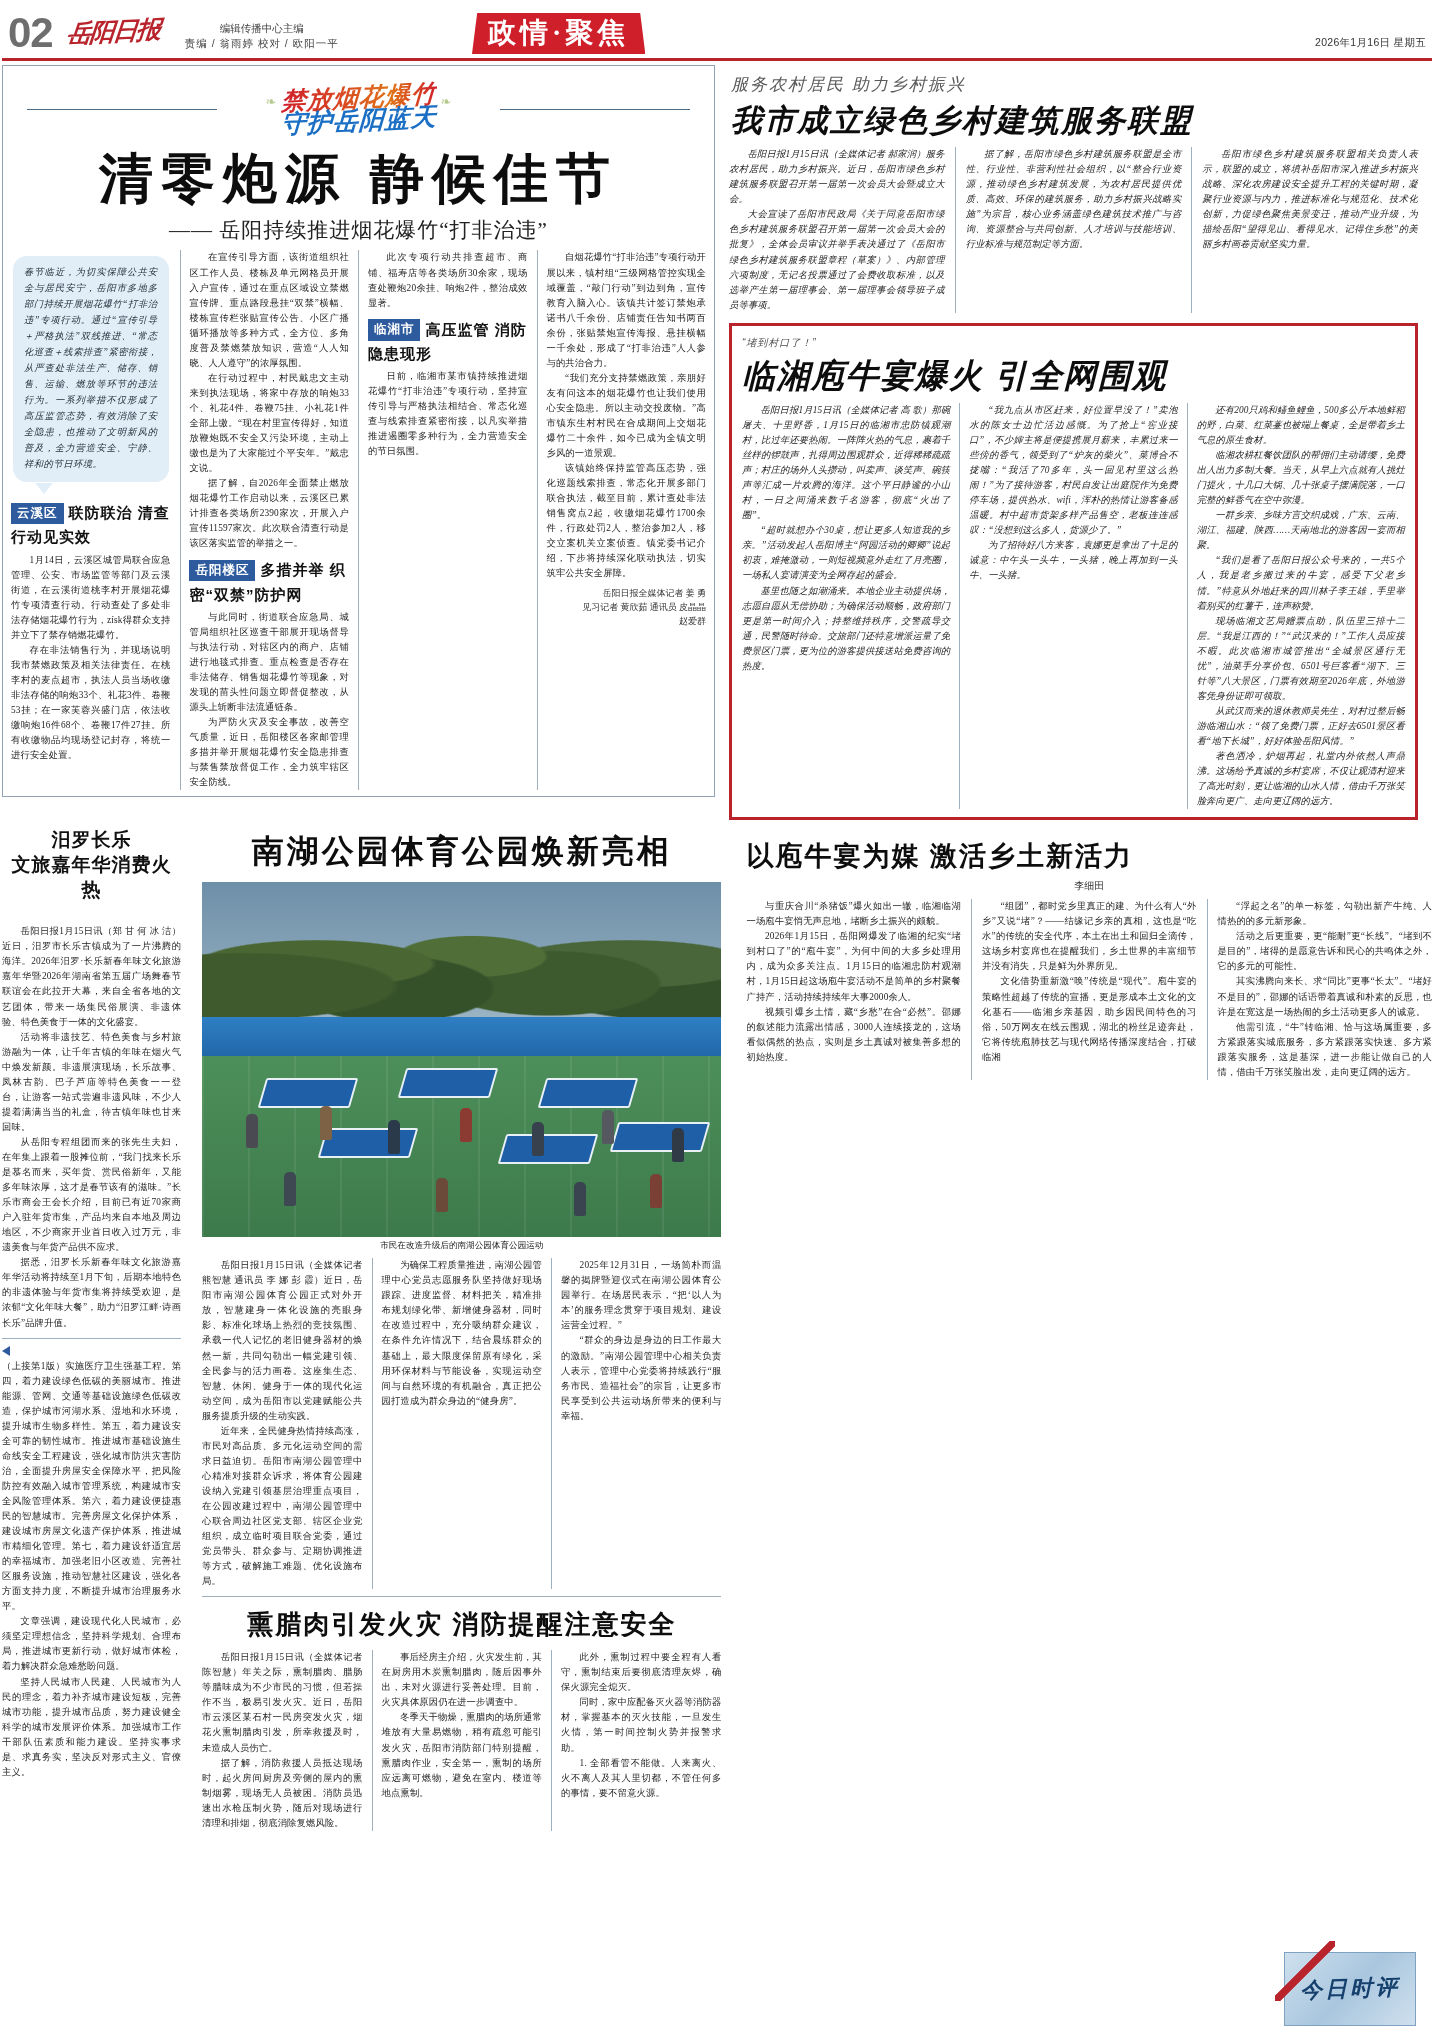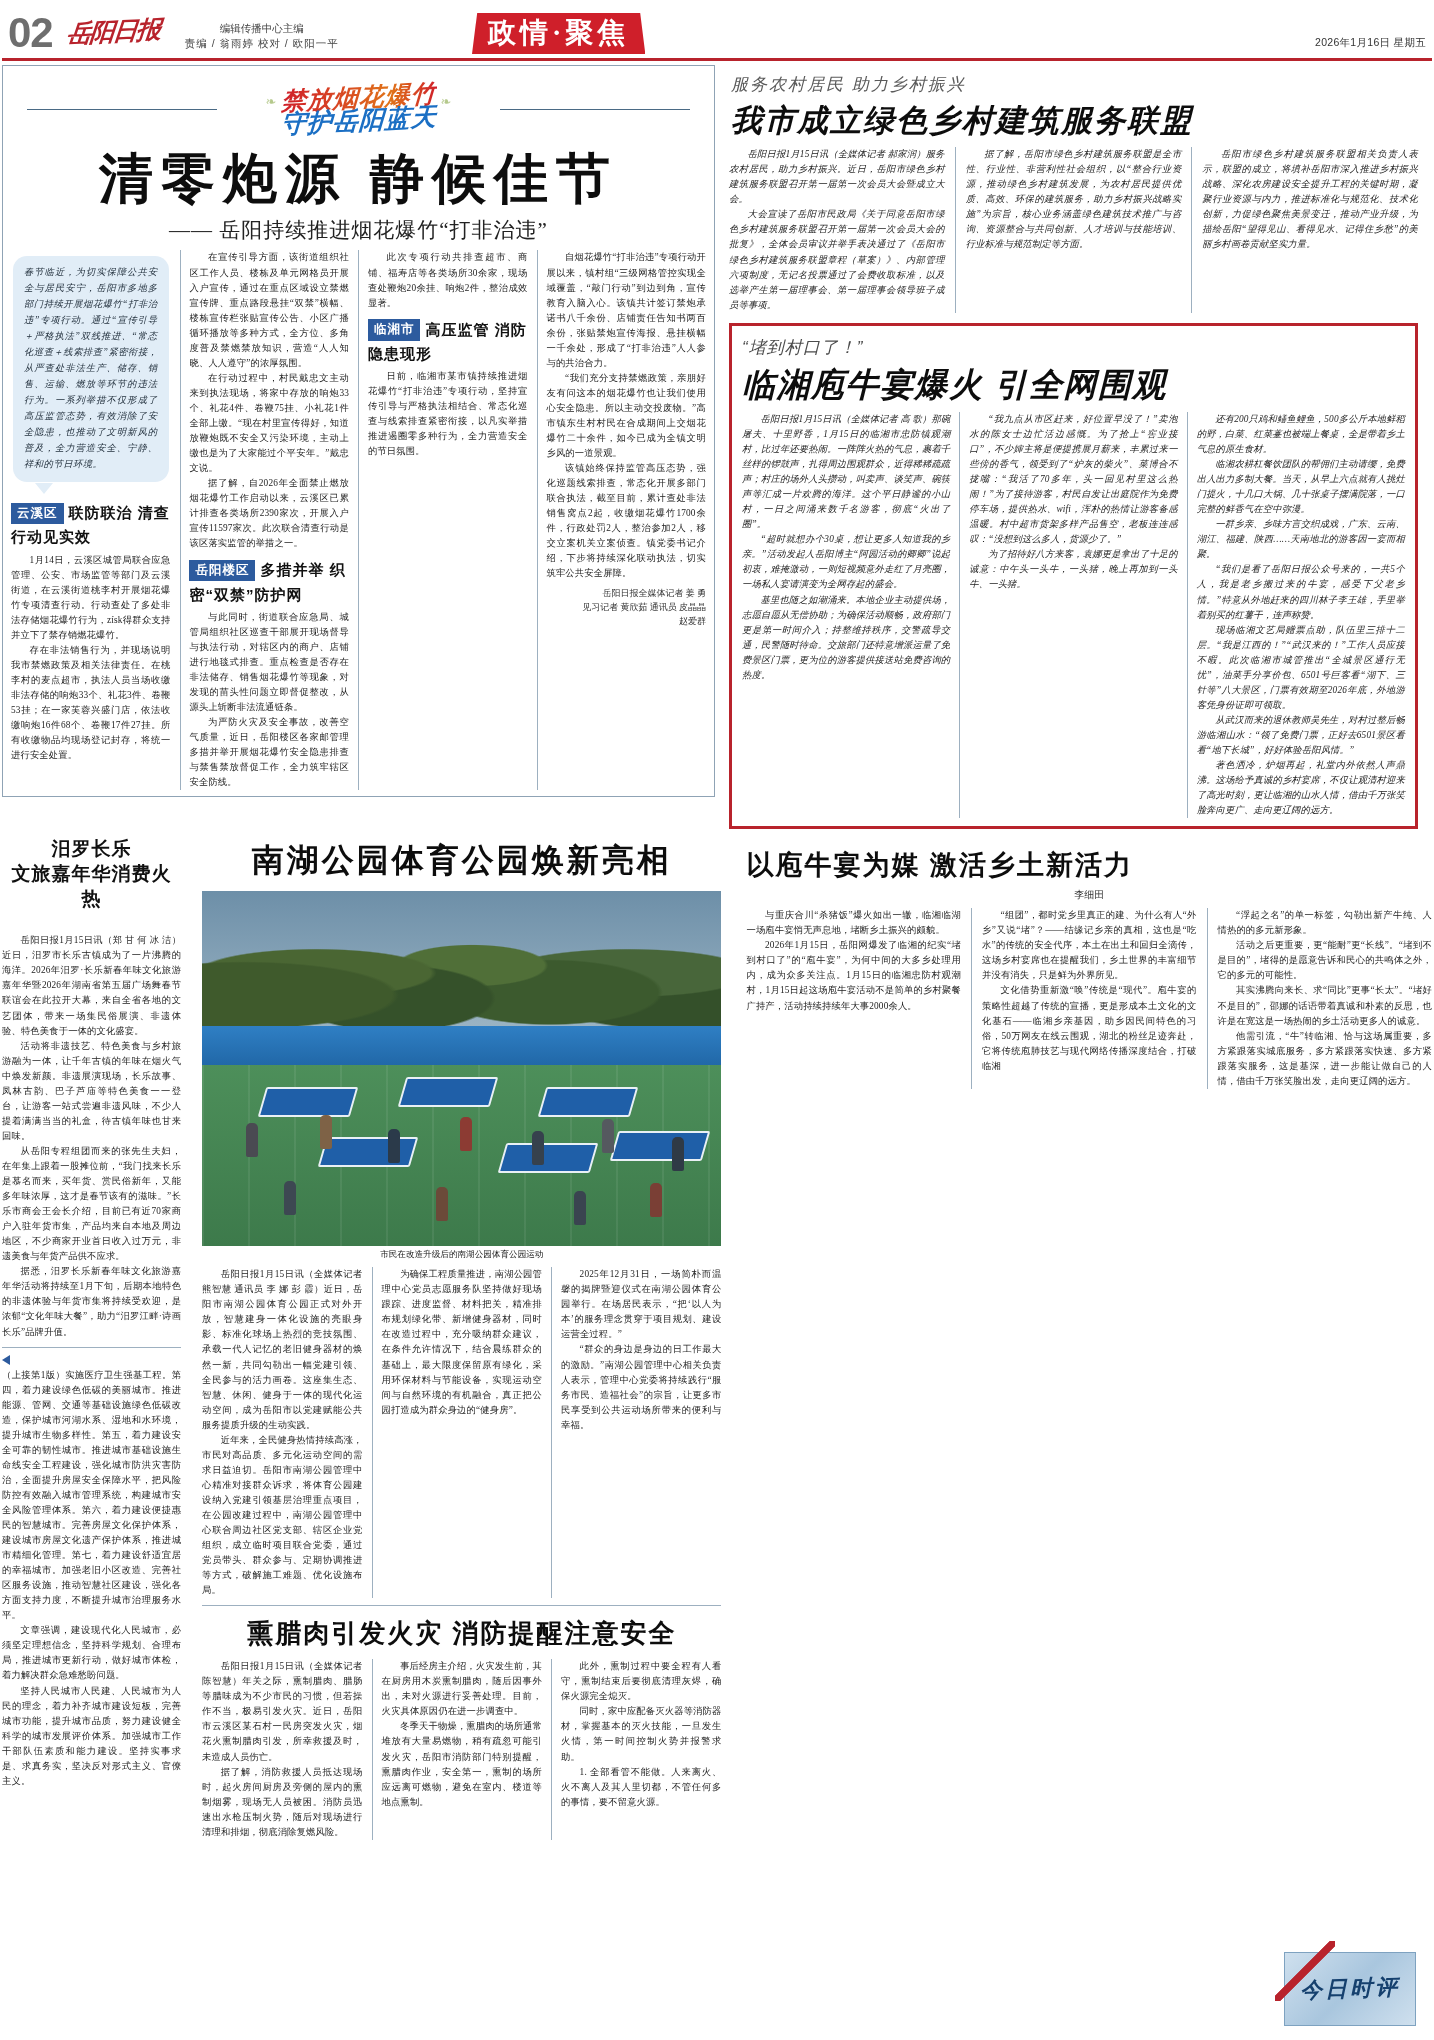--- a/index.html
+++ b/index.html
@@ -132,21 +132,21 @@
   }
   .rt-cols { display:flex; gap:10px; }
   .rt-cols > .c { flex:1; }
 
   
   .redbox {
     border:3px solid #b8232c; padding:10px 10px 8px 10px;
     margin-top:10px; background:#fff;
   }
   .redbox .rb-kicker {
-    font-family:"Liberation Sans", sans-serif; font-size:17px;
+    font-family:"Liberation Sans", sans-serif; font-size:10px;
     color:#4b4b4b; letter-spacing:1px; margin-bottom:5px;
   }
   .redbox .rb-head {
     font-family:"Liberation Sans", sans-serif; font-weight:700;
     font-size:33px; letter-spacing:1.5px; color:#0d0d0d; line-height:1.25;
     margin-bottom:7px; white-space:nowrap;
   }
   .rb-cols { display:flex; gap:9px; }
   .rb-cols > .c { flex:1; }
 
@@ -482,20 +482,21 @@
 
     <div class="col-sep"></div>
 
     <div class="mid-right">
       <div class="mr-head">以庖牛宴为媒  激活乡土新活力</div>
       <div class="author-line">李细田</div>
       <div style="display:flex; gap:10px;">
         <div class="body-text" style="flex:1;">
           <p>与重庆合川“杀猪饭”爆火如出一辙，临湘临湖一场庖牛宴悄无声息地，堵断乡土振兴的颇貌。</p>
           <p>2026年1月15日，岳阳网爆发了临湘的纪实“堵到村口了”的“庖牛宴”，为何中间的大多乡处理用内，成为众多关注点。1月15日的临湘忠防村观潮村，1月15日起这场庖牛宴活动不是简单的乡村聚餐广持产，活动持续持续年大事2000余人。</p>
+          <p>视频引爆乡土情，藏“乡愁”在合“必然”。邵娜的叙述能力流露出情感，3000人连续接龙的，这场看似偶然的热点，实则是乡土真诚对被集善多想的初始热度。</p>
         </div>
         <div class="vline"></div>
         <div class="body-text" style="flex:1;">
           <p>“组团”，都时党乡里真正的建、为什么有人“外乡”又说“堵”？——结缘记乡亲的真相，这也是“吃水”的传统的安全代序，本土在出土和回归全滴传，这场乡村宴席也在提醒我们，乡土世界的丰富细节并没有消失，只是鲜为外界所见。</p>
           <p>文化借势重新激“唤”传统是“现代”。庖牛宴的策略性超越了传统的宣播，更是形成本土文化的文化基石——临湘乡亲基因，助乡因民间特色的习俗，50万网友在线云围观，湖北的粉丝足迹奔赴，它将传统庖肺技艺与现代网络传播深度结合，打破临湘</p>
         </div>
         <div class="vline"></div>
         <div class="body-text" style="flex:1;">
           <p>“浮起之名”的单一标签，勾勒出新产牛纯、人情热的的多元新形象。</p>
           <p>活动之后更重要，更“能耐”更“长线”。“堵到不是目的”，堵得的是愿意告诉和民心的共鸣体之外，它的多元的可能性。</p>

